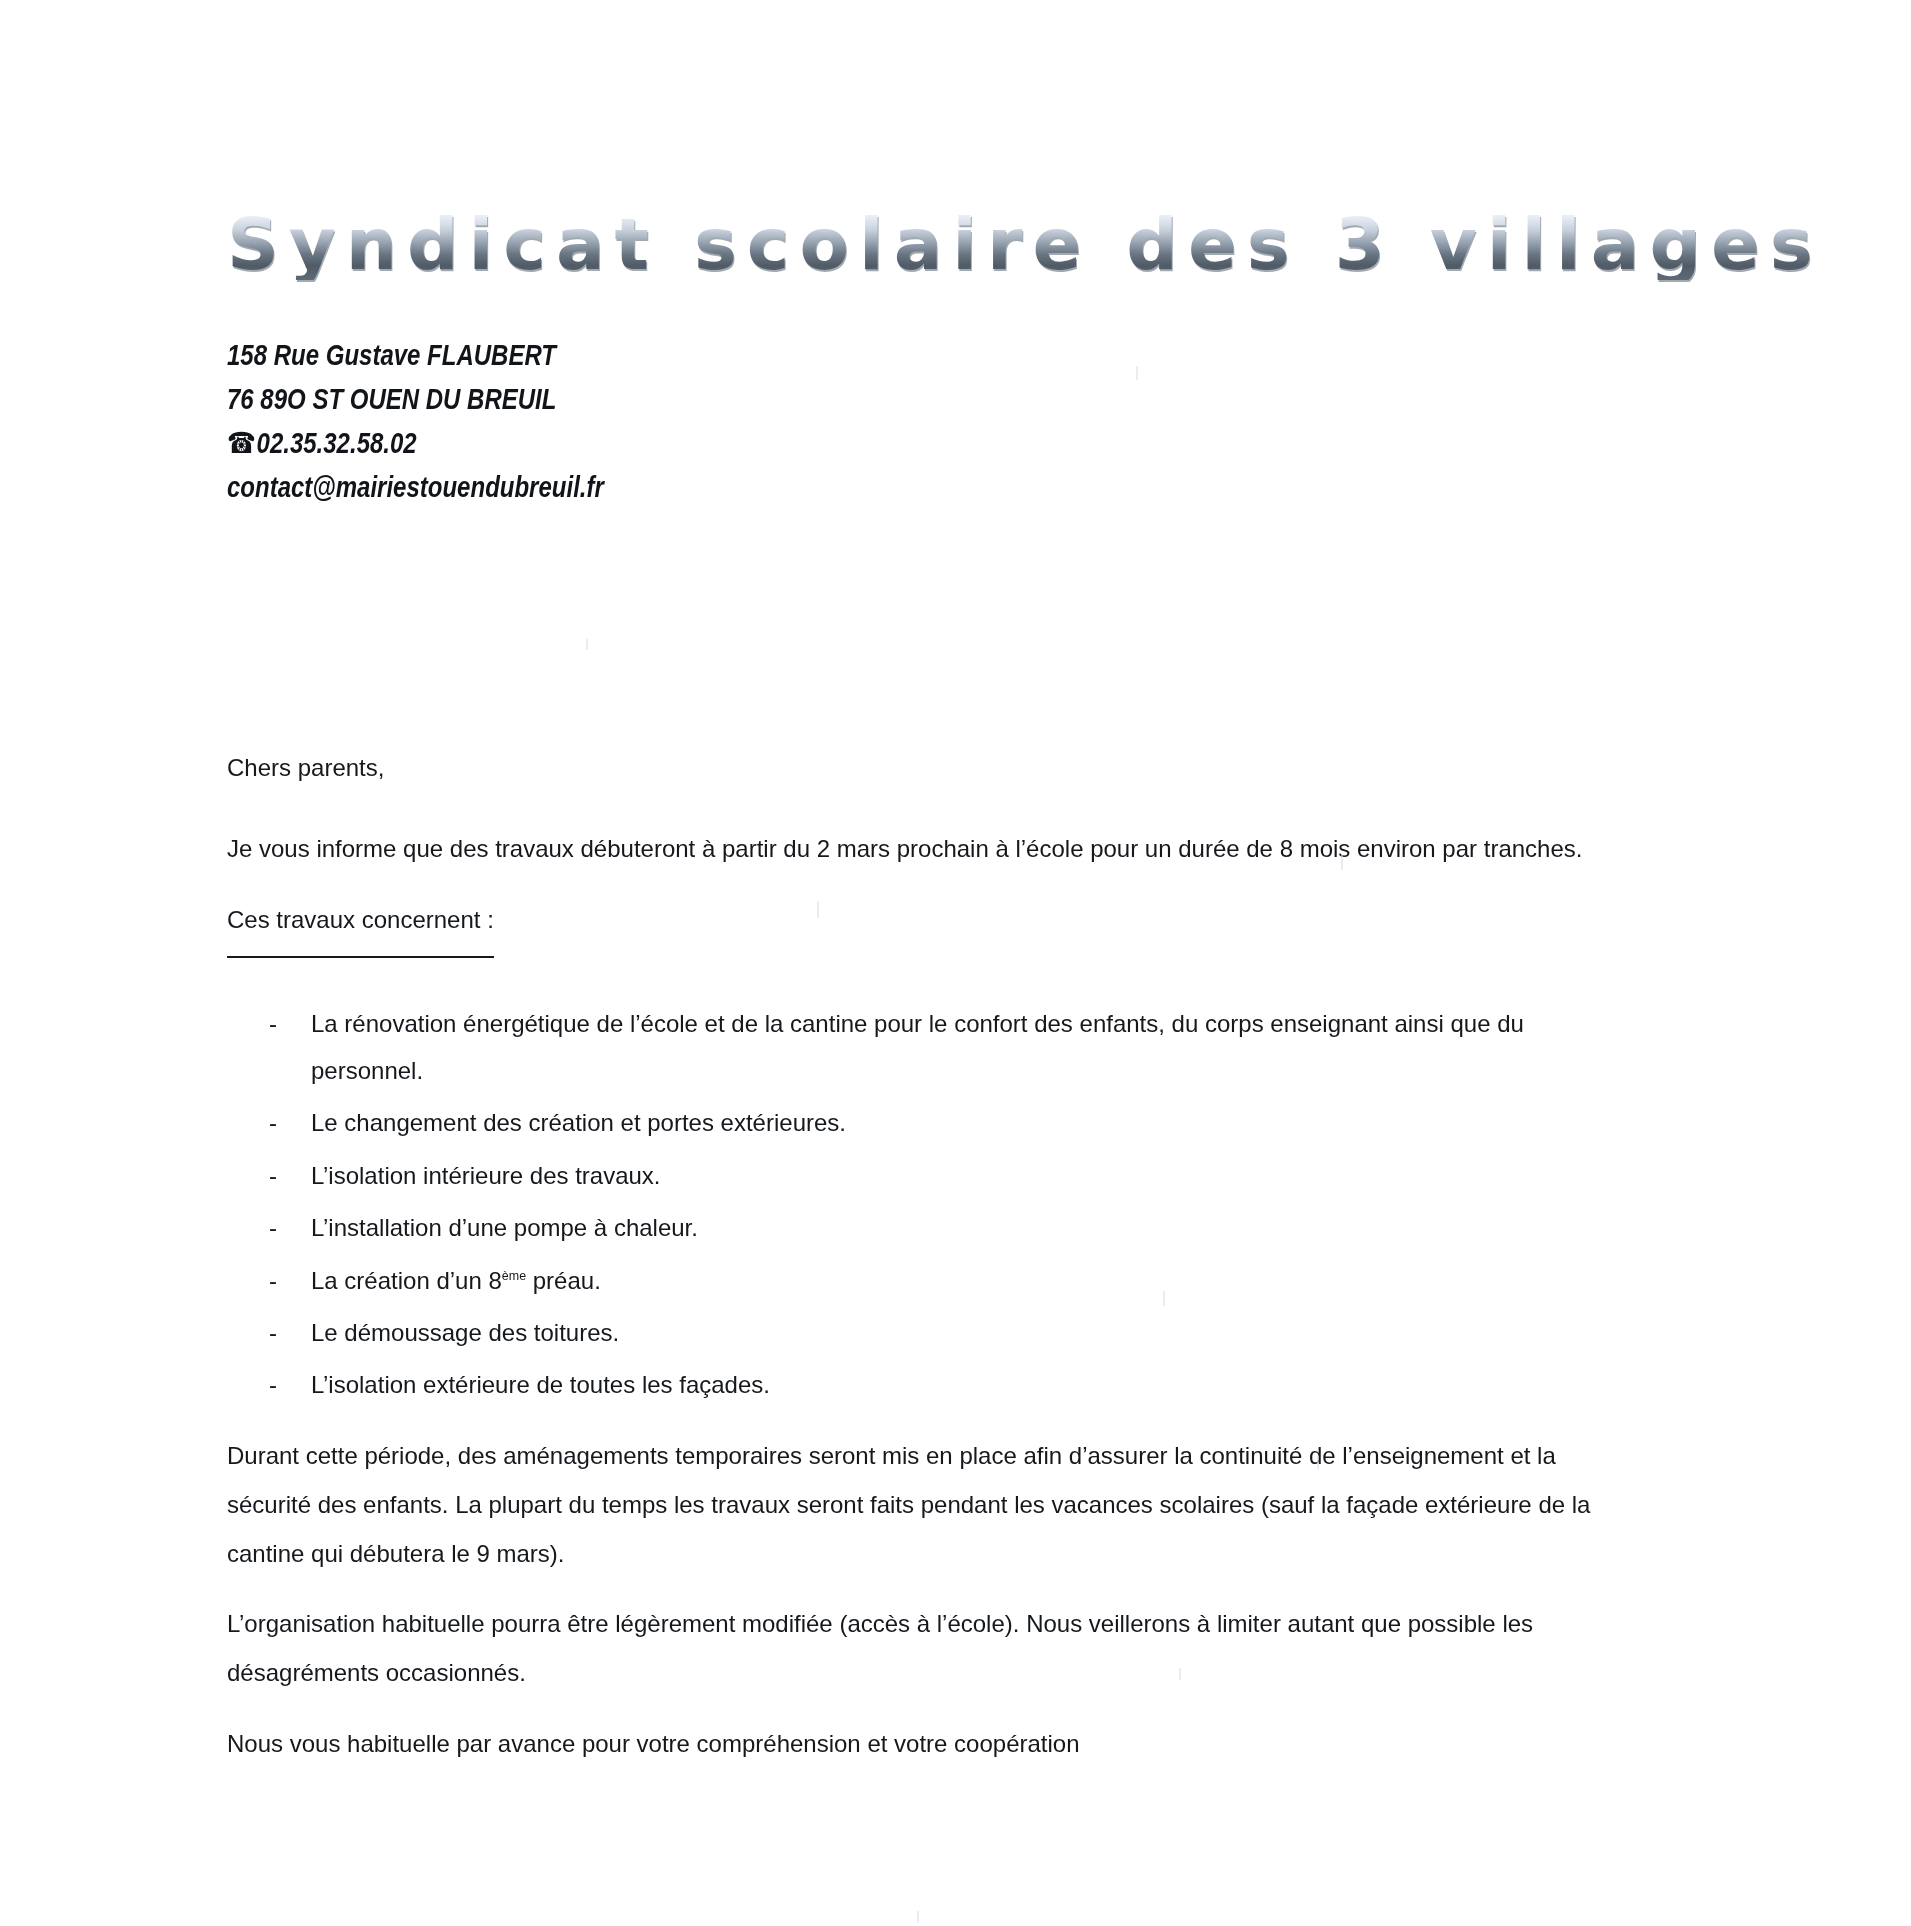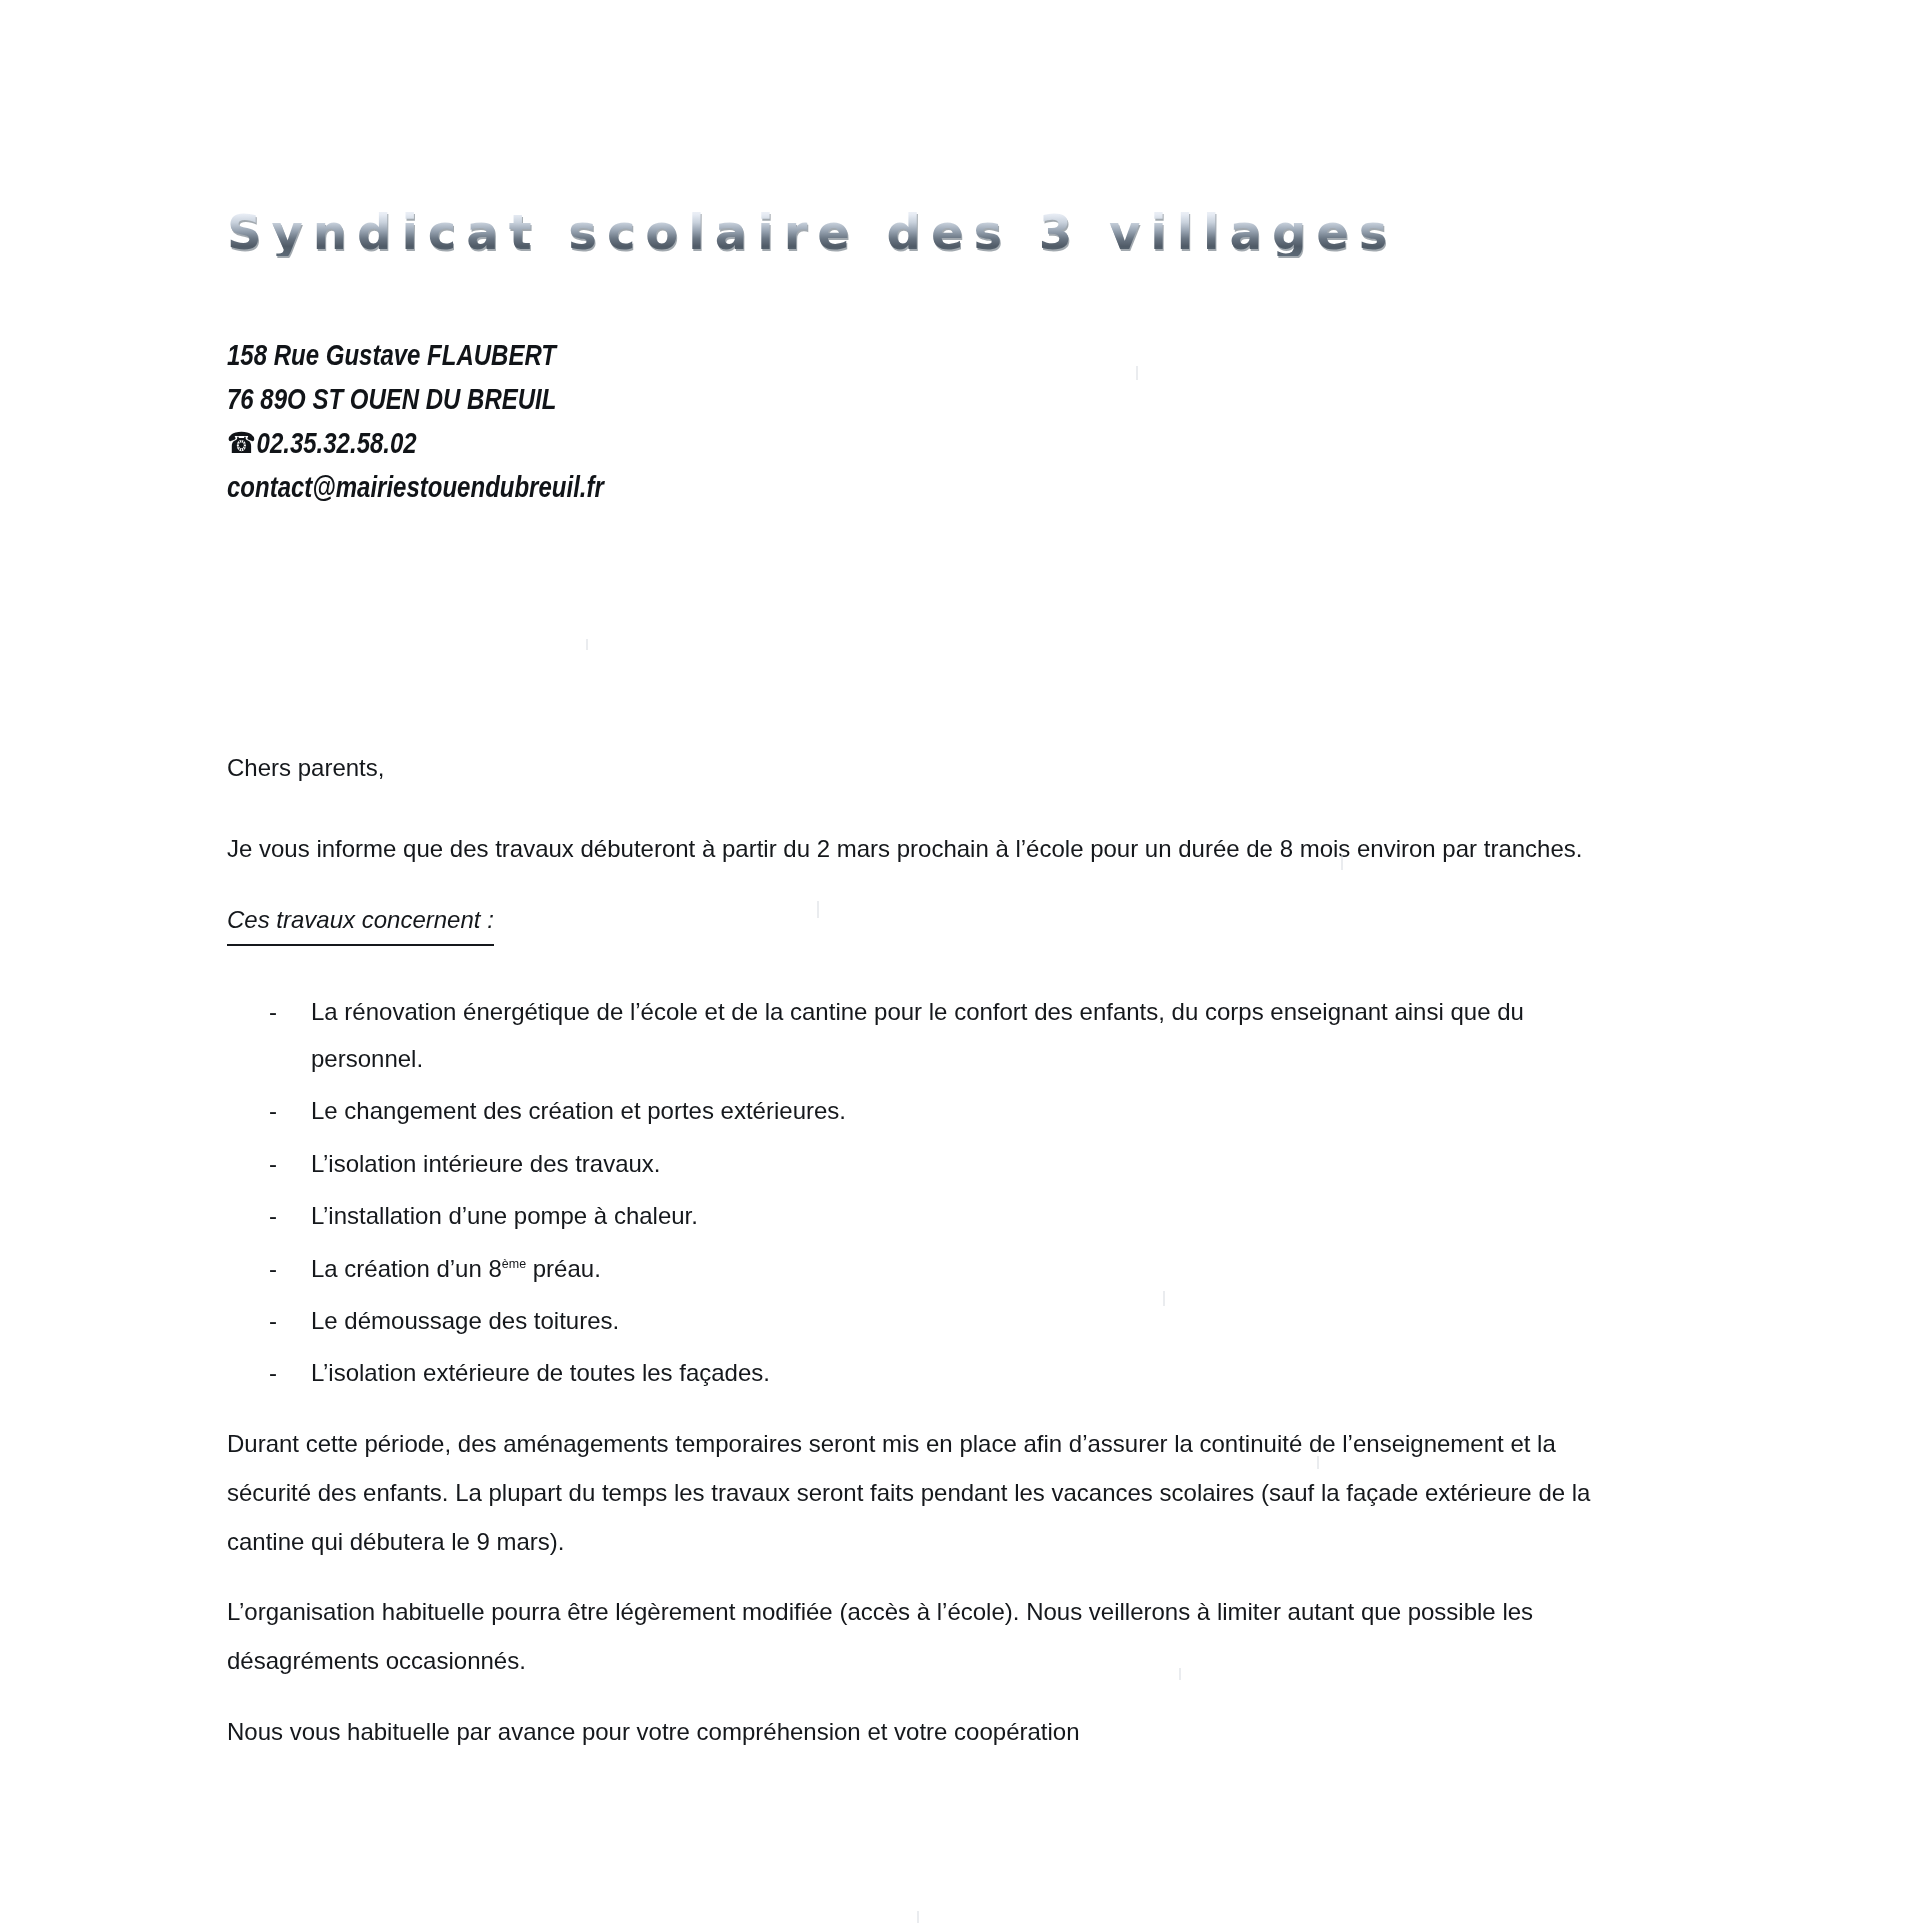--- a/index.html
+++ b/index.html
@@ -18,21 +18,21 @@
     overflow: hidden;
   }
 
   
   .letterhead-title {
     position: absolute;
     left: 227px;
     top: 208px;
     font-family: "DejaVu Sans", sans-serif;
     font-weight: 700;
-    font-size: 48px;
+    font-size: 72px;
     letter-spacing: 10px;
     line-height: 1;
     white-space: nowrap;
     background: linear-gradient(180deg,
         #f4f6fb 0%,
         #e6ebf3 14%,
         #c9d2dd 30%,
         #97a3b1 48%,
         #6a7683 64%,
         #505b67 80%,
@@ -81,23 +81,22 @@
   }
   .para {
     margin: 0 0 21.6px 0;
     text-align: left;
   }
   .para-salutation { margin-bottom: 32px; }
   .heading-underlined {
     margin: 0 0 27px 0;
     display: inline-block;
     border-bottom: 2.7px solid #15181c;
-    padding-bottom: 3px;
+    padding-bottom: 15px;
     line-height: 42px;
-    font-style: italic;
   }
   .heading-wrap { margin: 0 0 15.4px 0; }
 
   .bullet-list {
     list-style: none;
     margin: 0 0 22.3px 0;
     padding: 0;
   }
   .bullet-item {
     position: relative;

